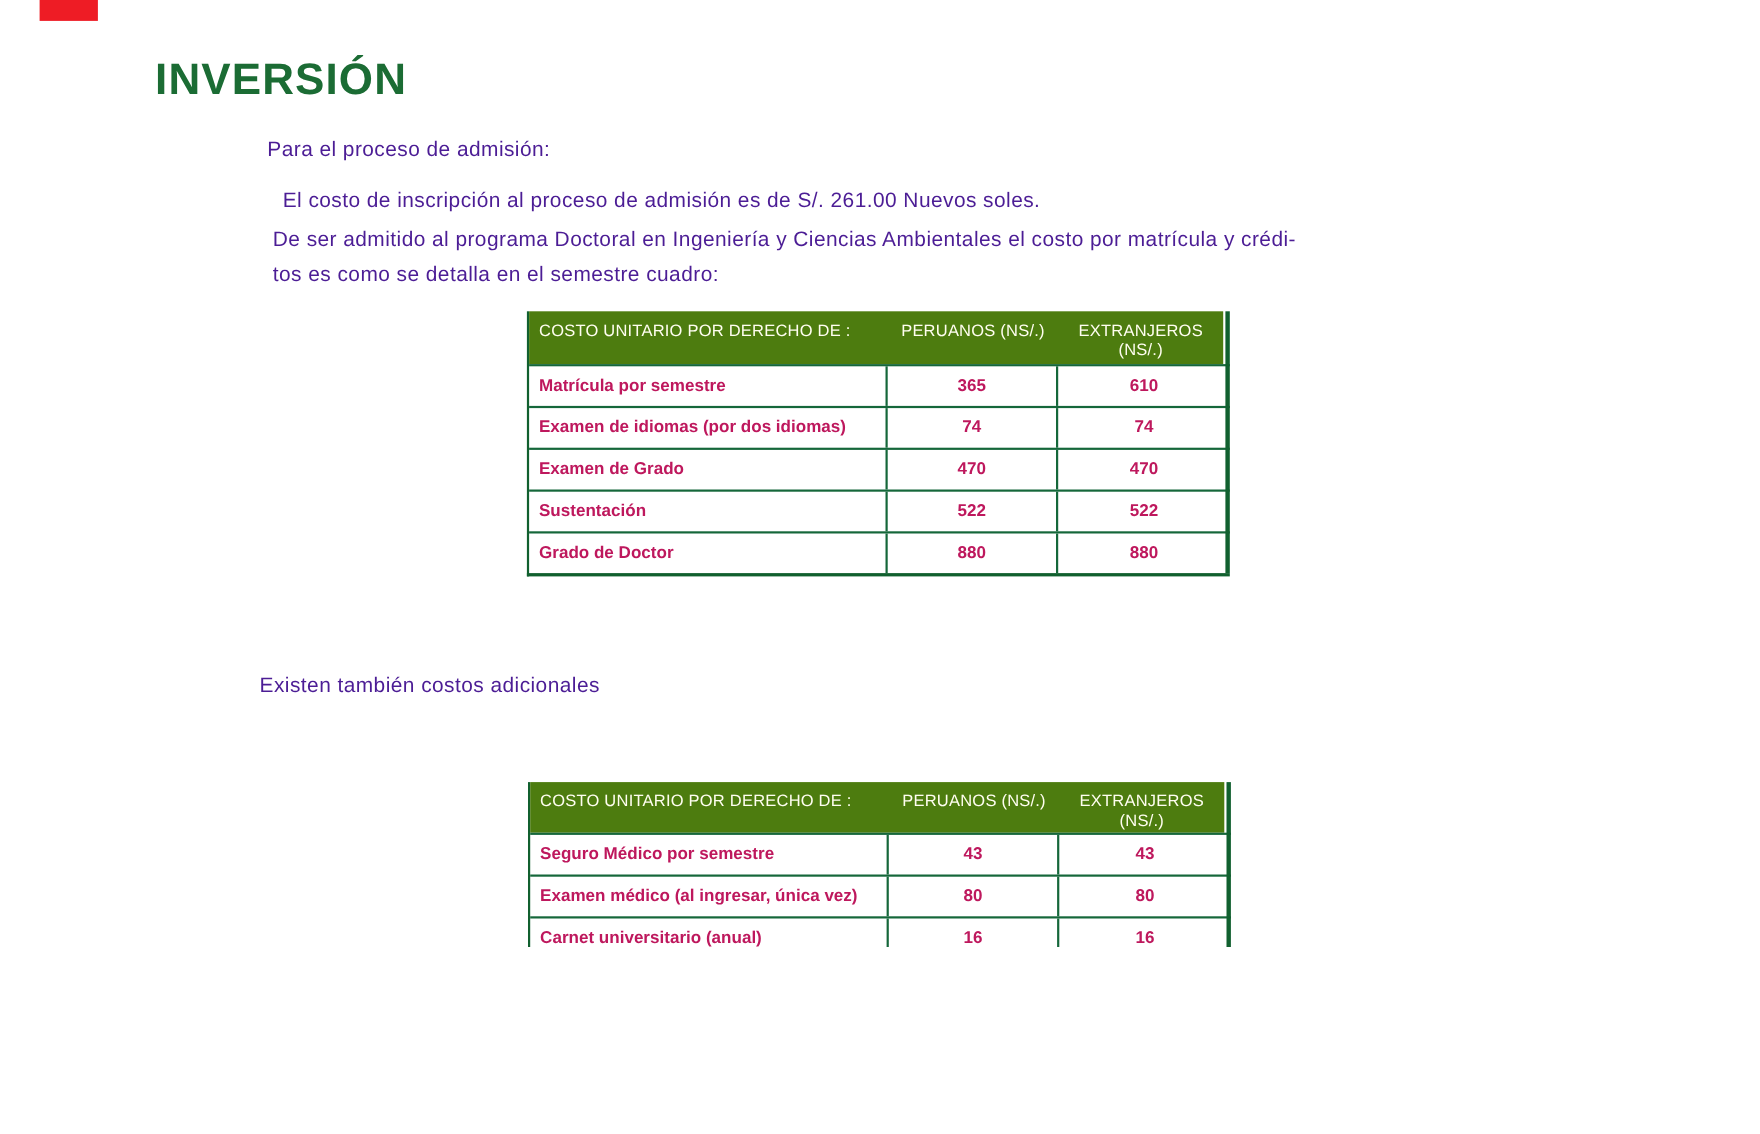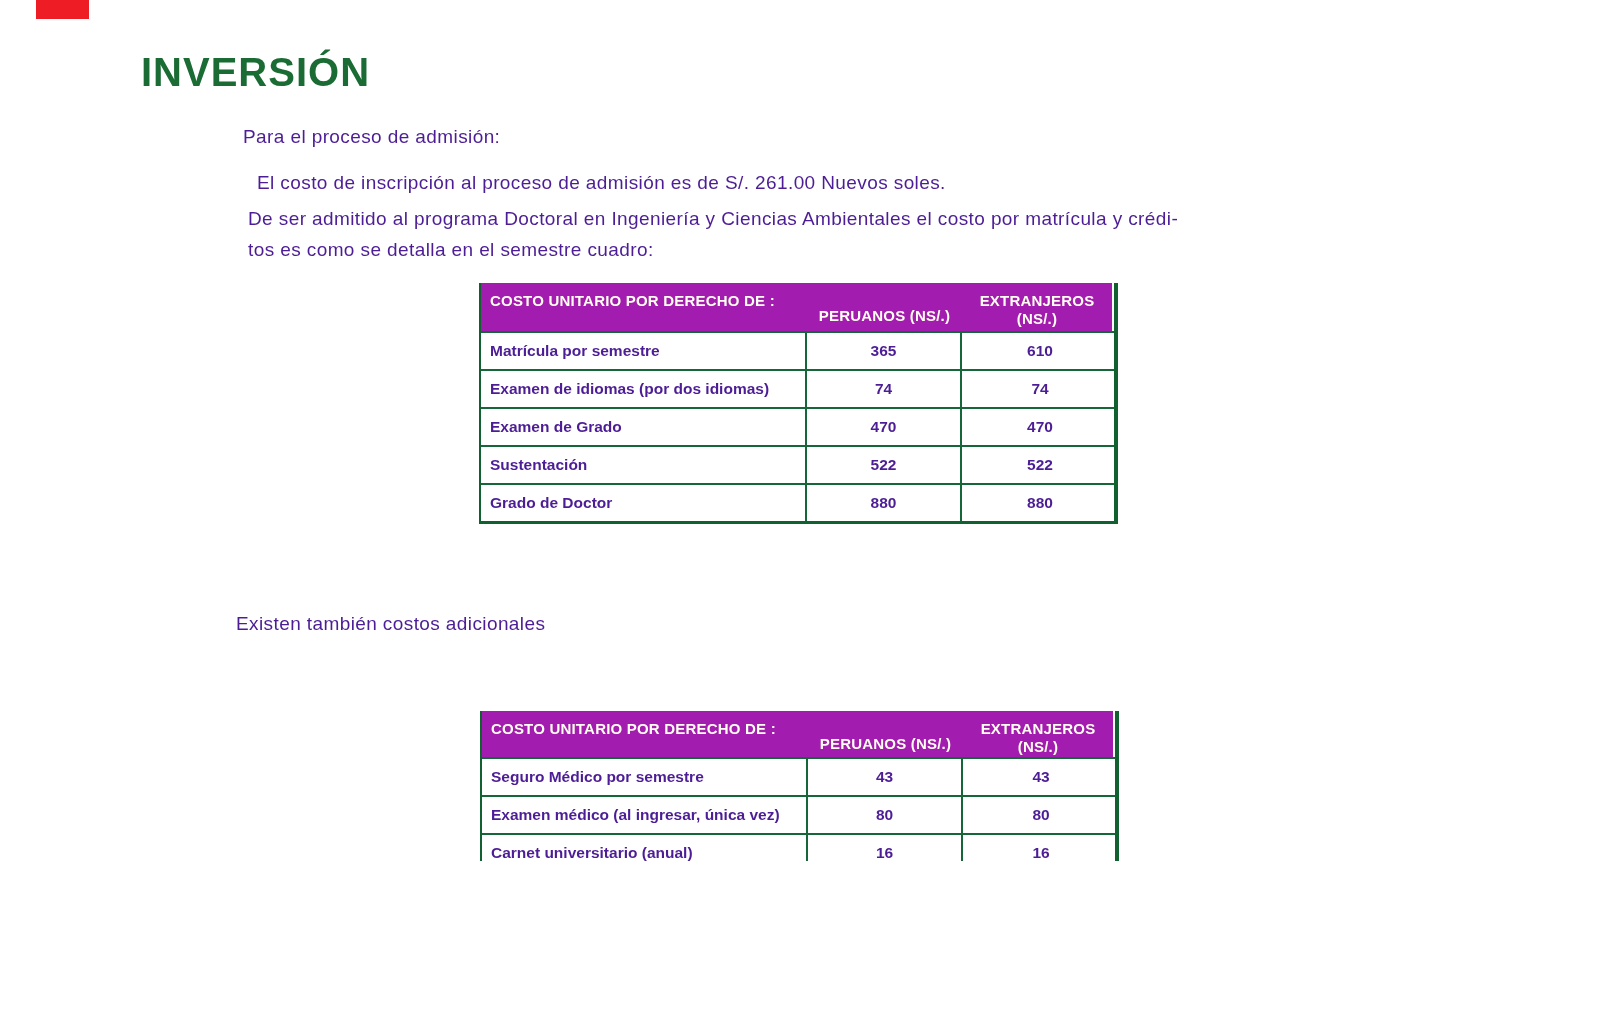--- a/index.html
+++ b/index.html
@@ -18,35 +18,35 @@
   .p3{left:248px;top:204px;line-height:30.5px;}
   .note{left:236px;top:613px;}
 
   .cost-table{position:absolute;width:637px;border-left:2px solid #11602F;border-bottom:3px solid #11602F;background:#ffffff;}
   .t1{left:479px;top:283px;}
   .t2{left:480px;top:711px;}
   .right-strip{position:absolute;top:0;right:0;bottom:0;width:4px;background:#11602F;}
 
   .thead{
     display:grid;grid-template-columns:326px 155px 150px;height:48px;margin-right:6px;
-    background:#a21caf;color:#FFFEF0;font-weight:bold;font-size:15px;letter-spacing:0.2px;
+    background:#4d7c0f;color:#FFFEF0;font-weight:normal;font-size:15px;letter-spacing:0.2px;
   }
   .t2 .thead{height:46px;}
   .th{box-sizing:border-box;}
   .th-label{padding:9px 0 0 9px;}
-  .th-num{padding-top:24px;text-align:center;}
+  .th-num{padding-top:9px;text-align:center;}
   .th-ext{display:flex;justify-content:center;}
   .th-ext .wrapbox{display:inline-block;max-width:118px;text-align:center;line-height:18px;padding-top:9px;}
 
   .trow{
     display:grid;grid-template-columns:326px 155px 156px;height:36px;
     border-top:2px solid #15673A;box-sizing:content-box;
   }
   .t1 .trow:last-child{border-top-width:3px;}
-  .td{box-sizing:border-box;font-weight:bold;font-size:15.5px;color:#4c1d95;}
+  .td{box-sizing:border-box;font-weight:bold;font-size:15.5px;color:#be185d;}
   .td-label{padding:9px 0 0 9px;border-right:2px solid #15673A;}
   .td-num{padding-top:9px;text-align:center;}
   .td-p{border-right:2px solid #15673A;}
 </style>
 </head>
 <body>
 
 <div class="page">
 
   <div class="red-marker"></div>

